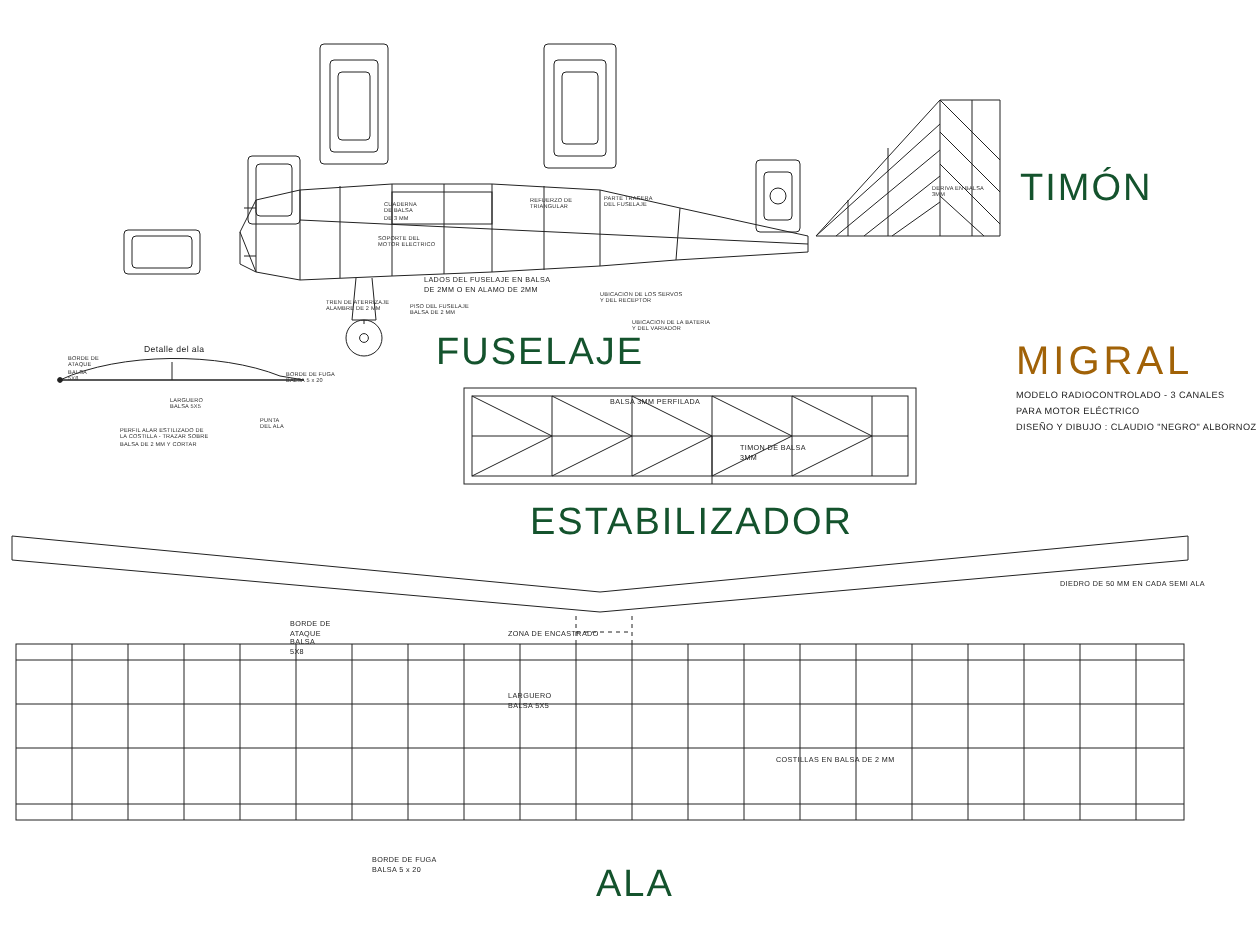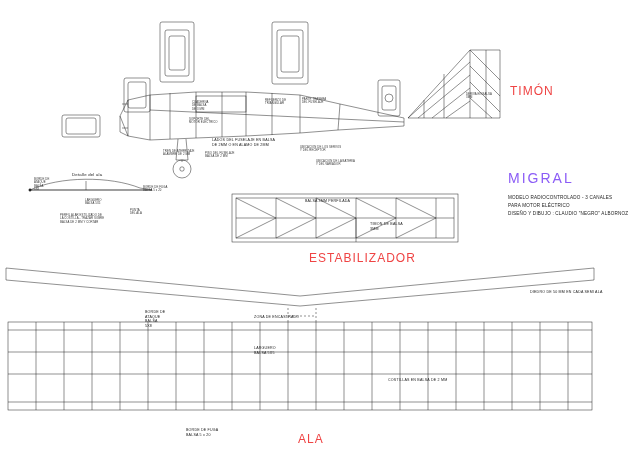--- a/index.html
+++ b/index.html
@@ -7,22 +7,22 @@
     width:630px;height:472px;
     background:#ffffff;
     font-family:"Liberation Sans", sans-serif;
     color:#111;
     overflow:hidden;
     position:relative;
   }
   #sheet{position:absolute;left:0;top:0;width:630px;height:472px;}
   svg{position:absolute;left:0;top:0;width:630px;height:472px;}
   .lbl{position:absolute;white-space:nowrap;}
-  .big{font-size:12px;letter-spacing:1px;color:#ef4444;}
-  .brand{font-size:14px;letter-spacing:2px;color:#8b5cf6;}
+  .big{font-size:19px;letter-spacing:1px;color:#14532d;}
+  .brand{font-size:20px;letter-spacing:2px;color:#a16207;}
   .tiny{font-size:2.8px;color:#333;letter-spacing:.1px;line-height:1.25;}
   .tiny4{font-size:3.6px;color:#222;letter-spacing:.2px;line-height:1.3;}
   .tiny5{font-size:4.3px;color:#222;letter-spacing:.2px;line-height:1.35;}
   .credits{font-size:4.6px;color:#222;line-height:1.7;letter-spacing:.2px;}
 </style>
 </head>
 <body>
 
 <div id="sheet">
 
@@ -128,21 +128,22 @@
                  M372 322 L372 410 M400 322 L400 410 M428 322 L428 410 M456 322 L456 410
                  M484 322 L484 410 M512 322 L512 410 M540 322 L540 410 M568 322 L568 410"></path>
 
         <path d="M288 308 L288 322 M316 308 L316 322" stroke-dasharray="2 2"></path>
         <path d="M288 316 L316 316" stroke-dasharray="2 2"></path>
       </g>
     </g>
   </svg>
 
   <div class="lbl big" style="left:510px;top:84px;">TIMÓN</div>
-  <div class="lbl big" style="left:265px;top:251px;margin-left:44px;">ESTABILIZADOR</div>
+  <div class="lbl big" style="left:218px;top:166px;">FUSELAJE</div>
+  <div class="lbl big" style="left:265px;top:251px;">ESTABILIZADOR</div>
   <div class="lbl big" style="left:298px;top:432px;">ALA</div>
   <div class="lbl brand" style="left:508px;top:170px;">MIGRAL</div>
 
   <div class="lbl credits" style="left:508px;top:194px;">
     <div>MODELO RADIOCONTROLADO - 3 CANALES</div>
     <div>PARA MOTOR ELÉCTRICO</div>
     <div>DISEÑO Y DIBUJO : CLAUDIO "NEGRO" ALBORNOZ</div>
   </div>
 
   <div id="notes">

